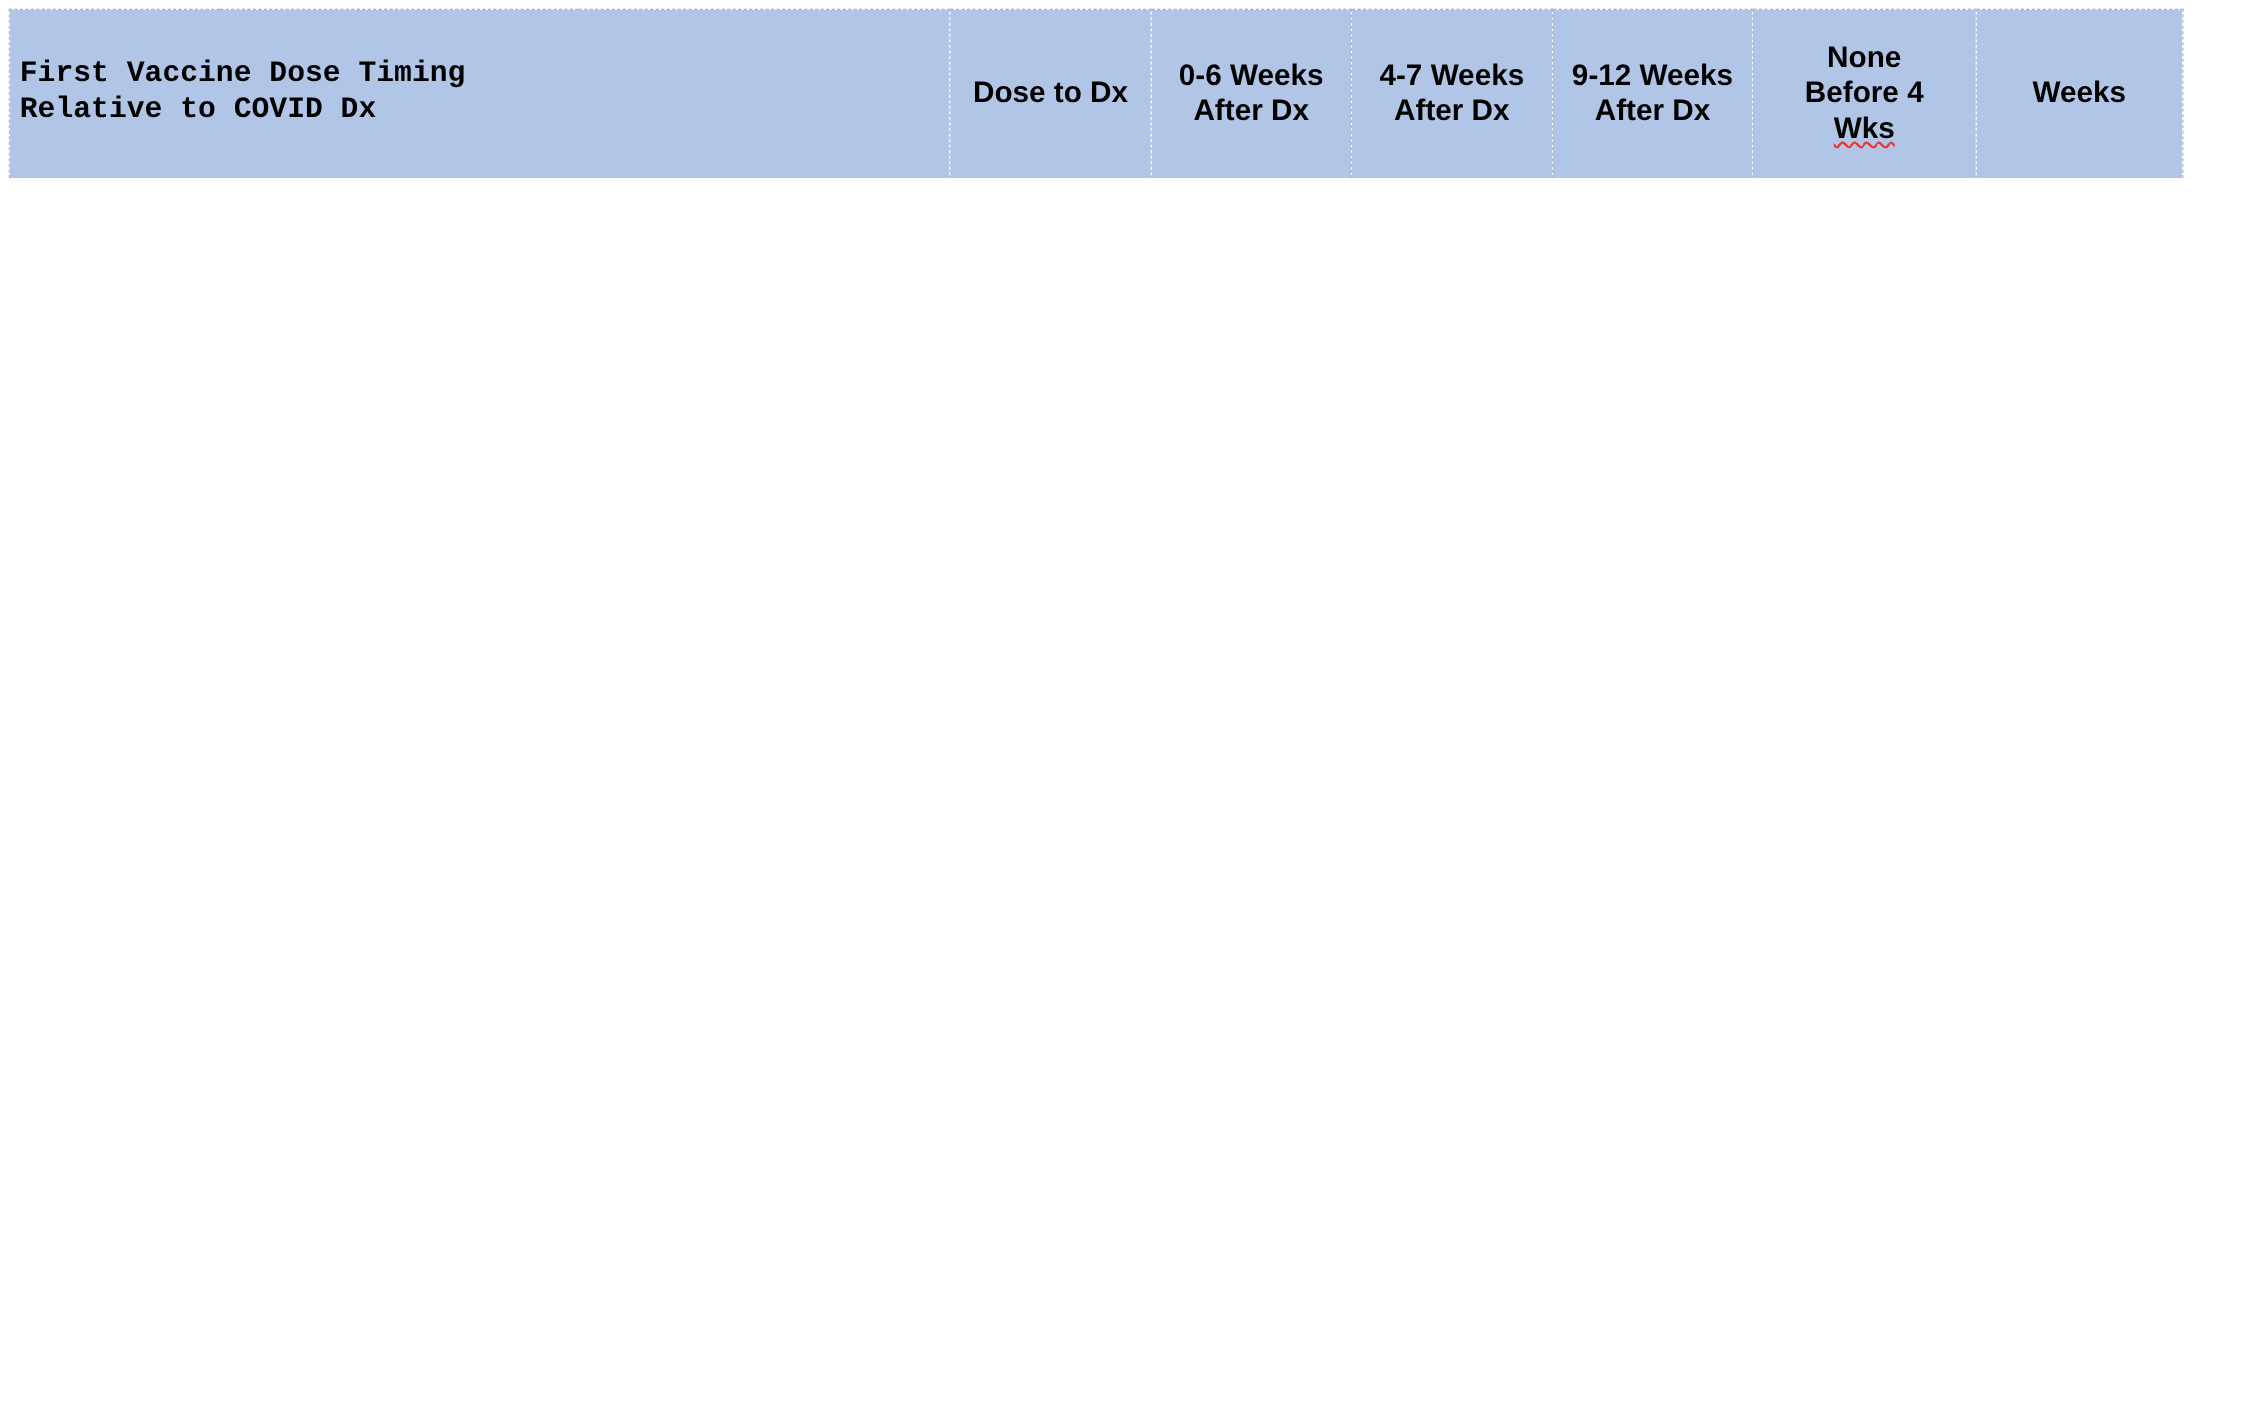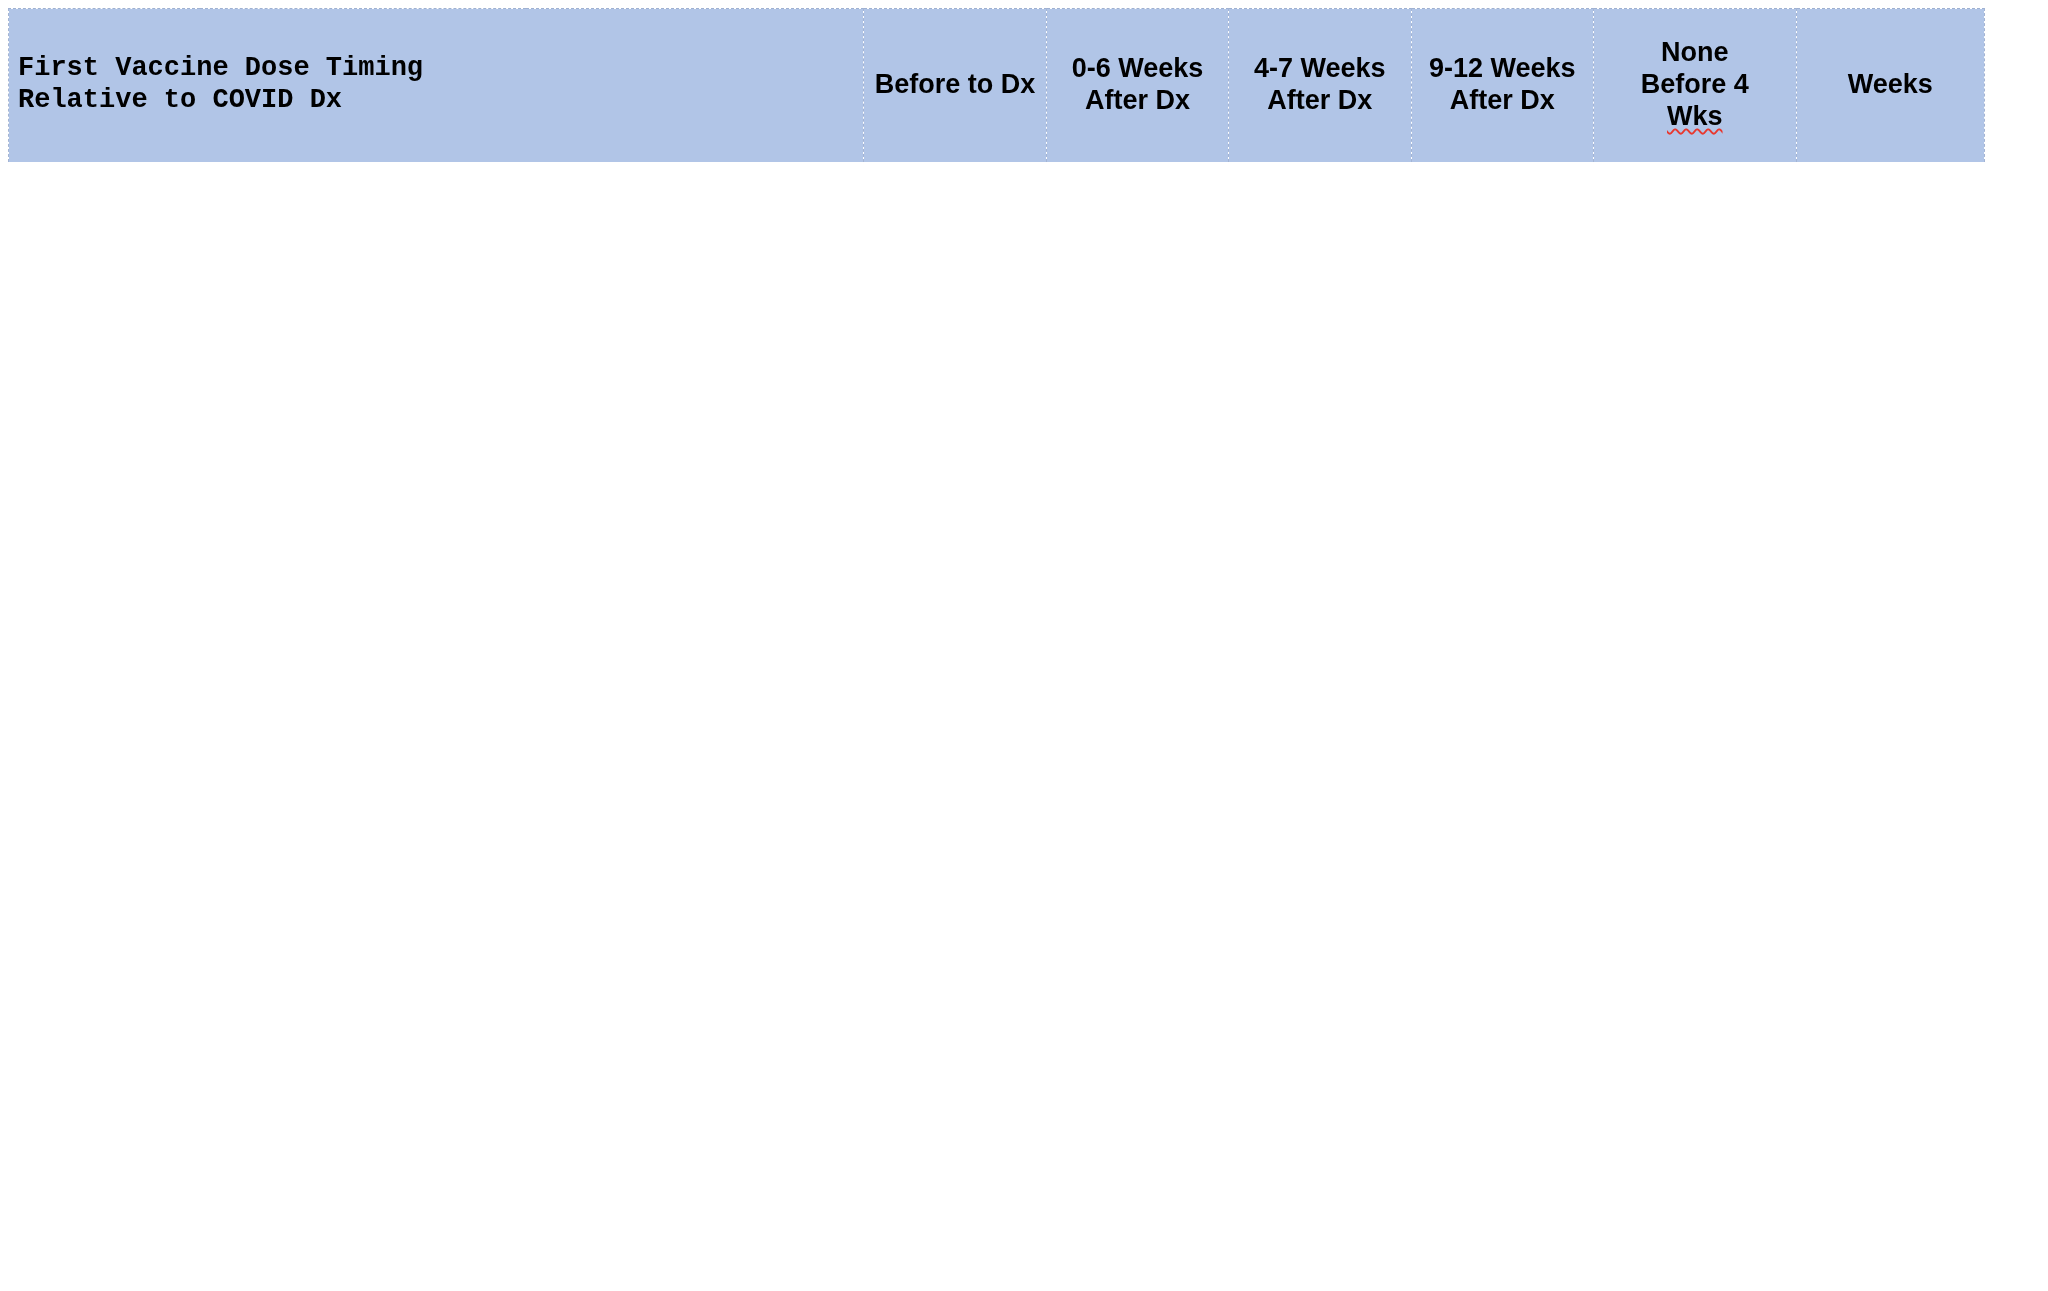--- a/index.html
+++ b/index.html
@@ -91,21 +91,21 @@
         <col class="c-num-w">
         <col class="c-tot">
     </colgroup>
     <thead>
       <tr class="header">
         <td colspan="3" class="h-title">
           <span>First Vaccine Dose Timing</span><br>
           <span>Relative to COVID Dx</span>
         </td>
         <td>
-          <span>Before to Dx</span>
+          <span>Dose to Dx</span>
         </td>
         <td>
           <span>0-6 Weeks</span><br>
           <span>After Dx</span>
         </td>
         <td>
           <span>4-7 Weeks</span><br>
           <span>After Dx</span>
         </td>
         <td>

